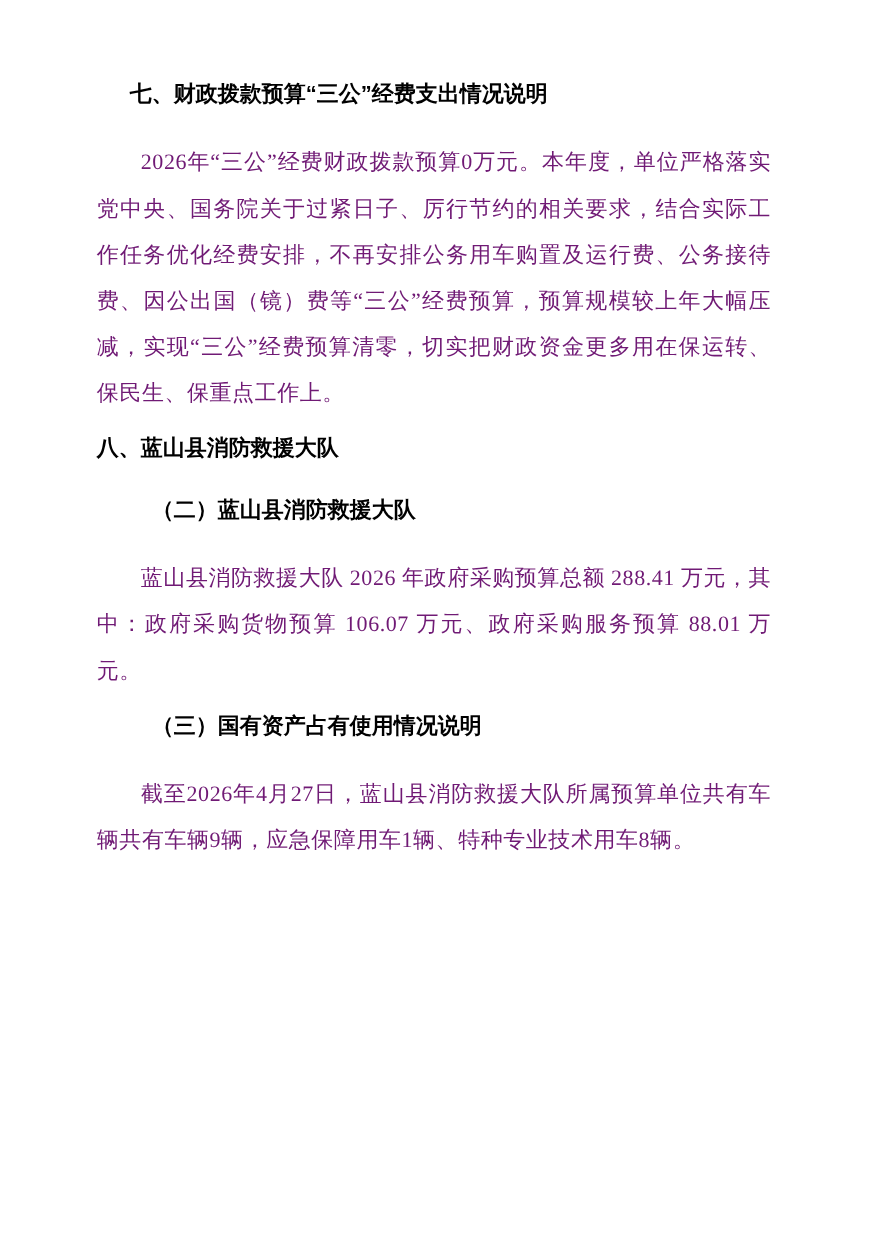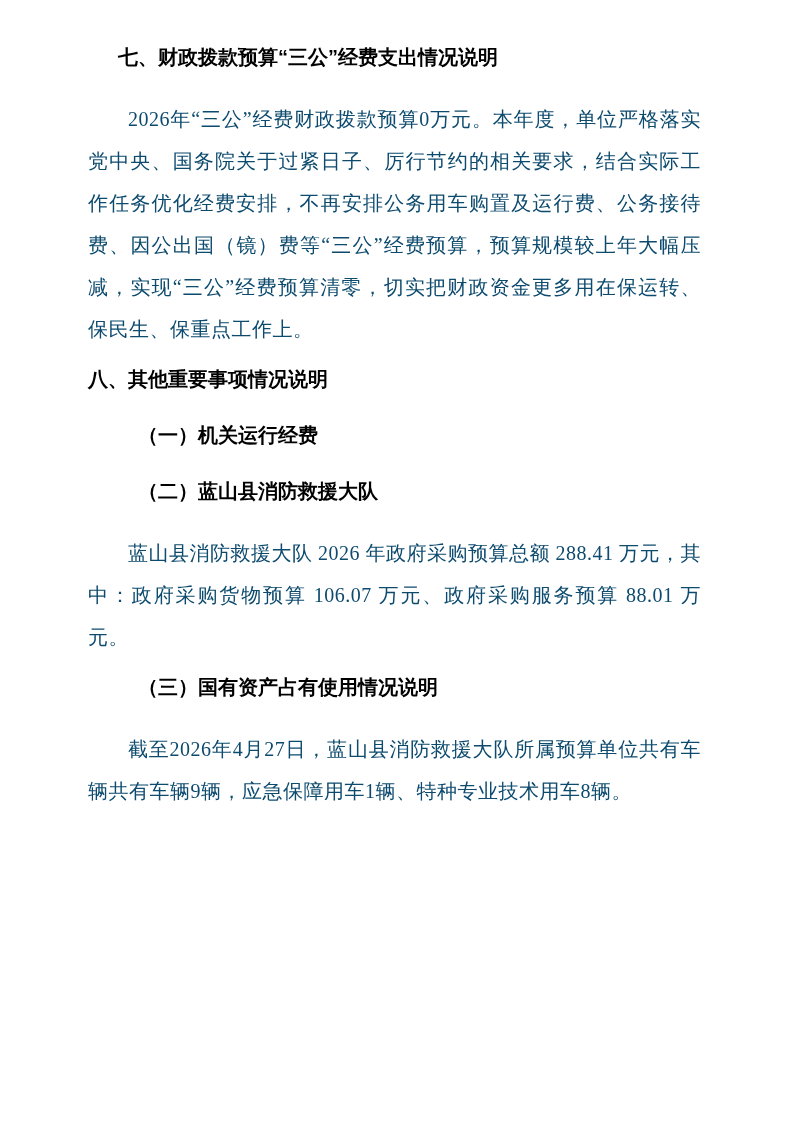--- a/index.html
+++ b/index.html
@@ -7,21 +7,21 @@
     padding: 0;
     background: #ffffff;
   }
   .page {
     position: relative;
     width: 793px;
     height: 1122px;
     margin: 0 auto;
     background: #ffffff;
     box-sizing: border-box;
-    padding: 42px 92px 0 88px;
+    padding: 71px 92px 0 88px;
     color: #000000;
     font-family: "Liberation Serif", "DejaVu Serif", serif;
     overflow: hidden;
   }
   .heading {
     font-family: "Liberation Sans", "DejaVu Sans", sans-serif;
     font-weight: 700;
     font-size: 20px;
     line-height: 30px;
     margin: 14px 0 26px 0;
@@ -34,21 +34,21 @@
   .heading.sub {
     text-indent: 2.5em;
   }
   .para {
     font-size: 20px;
     line-height: 42px;
     margin: 0 0 14px 0;
     text-align: justify;
     text-indent: 2em;
     letter-spacing: 0.5px;
-    color: #0c4a6e;
+    color: #701a75;
   }
   .page-number {
     position: absolute;
     left: 0;
     right: 0;
     bottom: 62px;
     text-align: center;
     font-size: 13px;
     font-family: "Liberation Serif", "DejaVu Serif", serif;
     color: #000000;
@@ -56,23 +56,22 @@
 </style>
 </head>
 <body>
 
 <div class="page">
 
   <h2 class="heading first">七、财政拨款预算“三公”经费支出情况说明</h2>
 
   <p class="para">2026年“三公”经费财政拨款预算0万元。本年度，单位严格落实党中央、国务院关于过紧日子、厉行节约的相关要求，结合实际工作任务优化经费安排，不再安排公务用车购置及运行费、公务接待费、因公出国（镜）费等“三公”经费预算，预算规模较上年大幅压减，实现“三公”经费预算清零，切实把财政资金更多用在保运转、保民生、保重点工作上。</p>
 
-  <h2 class="heading">八、其他重要事项情况说明</h2>
+  <h2 class="heading">八、蓝山县消防救援大队</h2>
 
-  <h3 class="heading sub">（一）机关运行经费</h3>
 
 
   <h3 class="heading sub">（二）蓝山县消防救援大队</h3>
 
   <p class="para">蓝山县消防救援大队 2026 年政府采购预算总额 288.41 万元，其中：政府采购货物预算 106.07 万元、政府采购服务预算 88.01 万元。</p>
 
   <h3 class="heading sub">（三）国有资产占有使用情况说明</h3>
 
   <p class="para">截至2026年4月27日，蓝山县消防救援大队所属预算单位共有车辆共有车辆9辆，应急保障用车1辆、特种专业技术用车8辆。</p>
 

